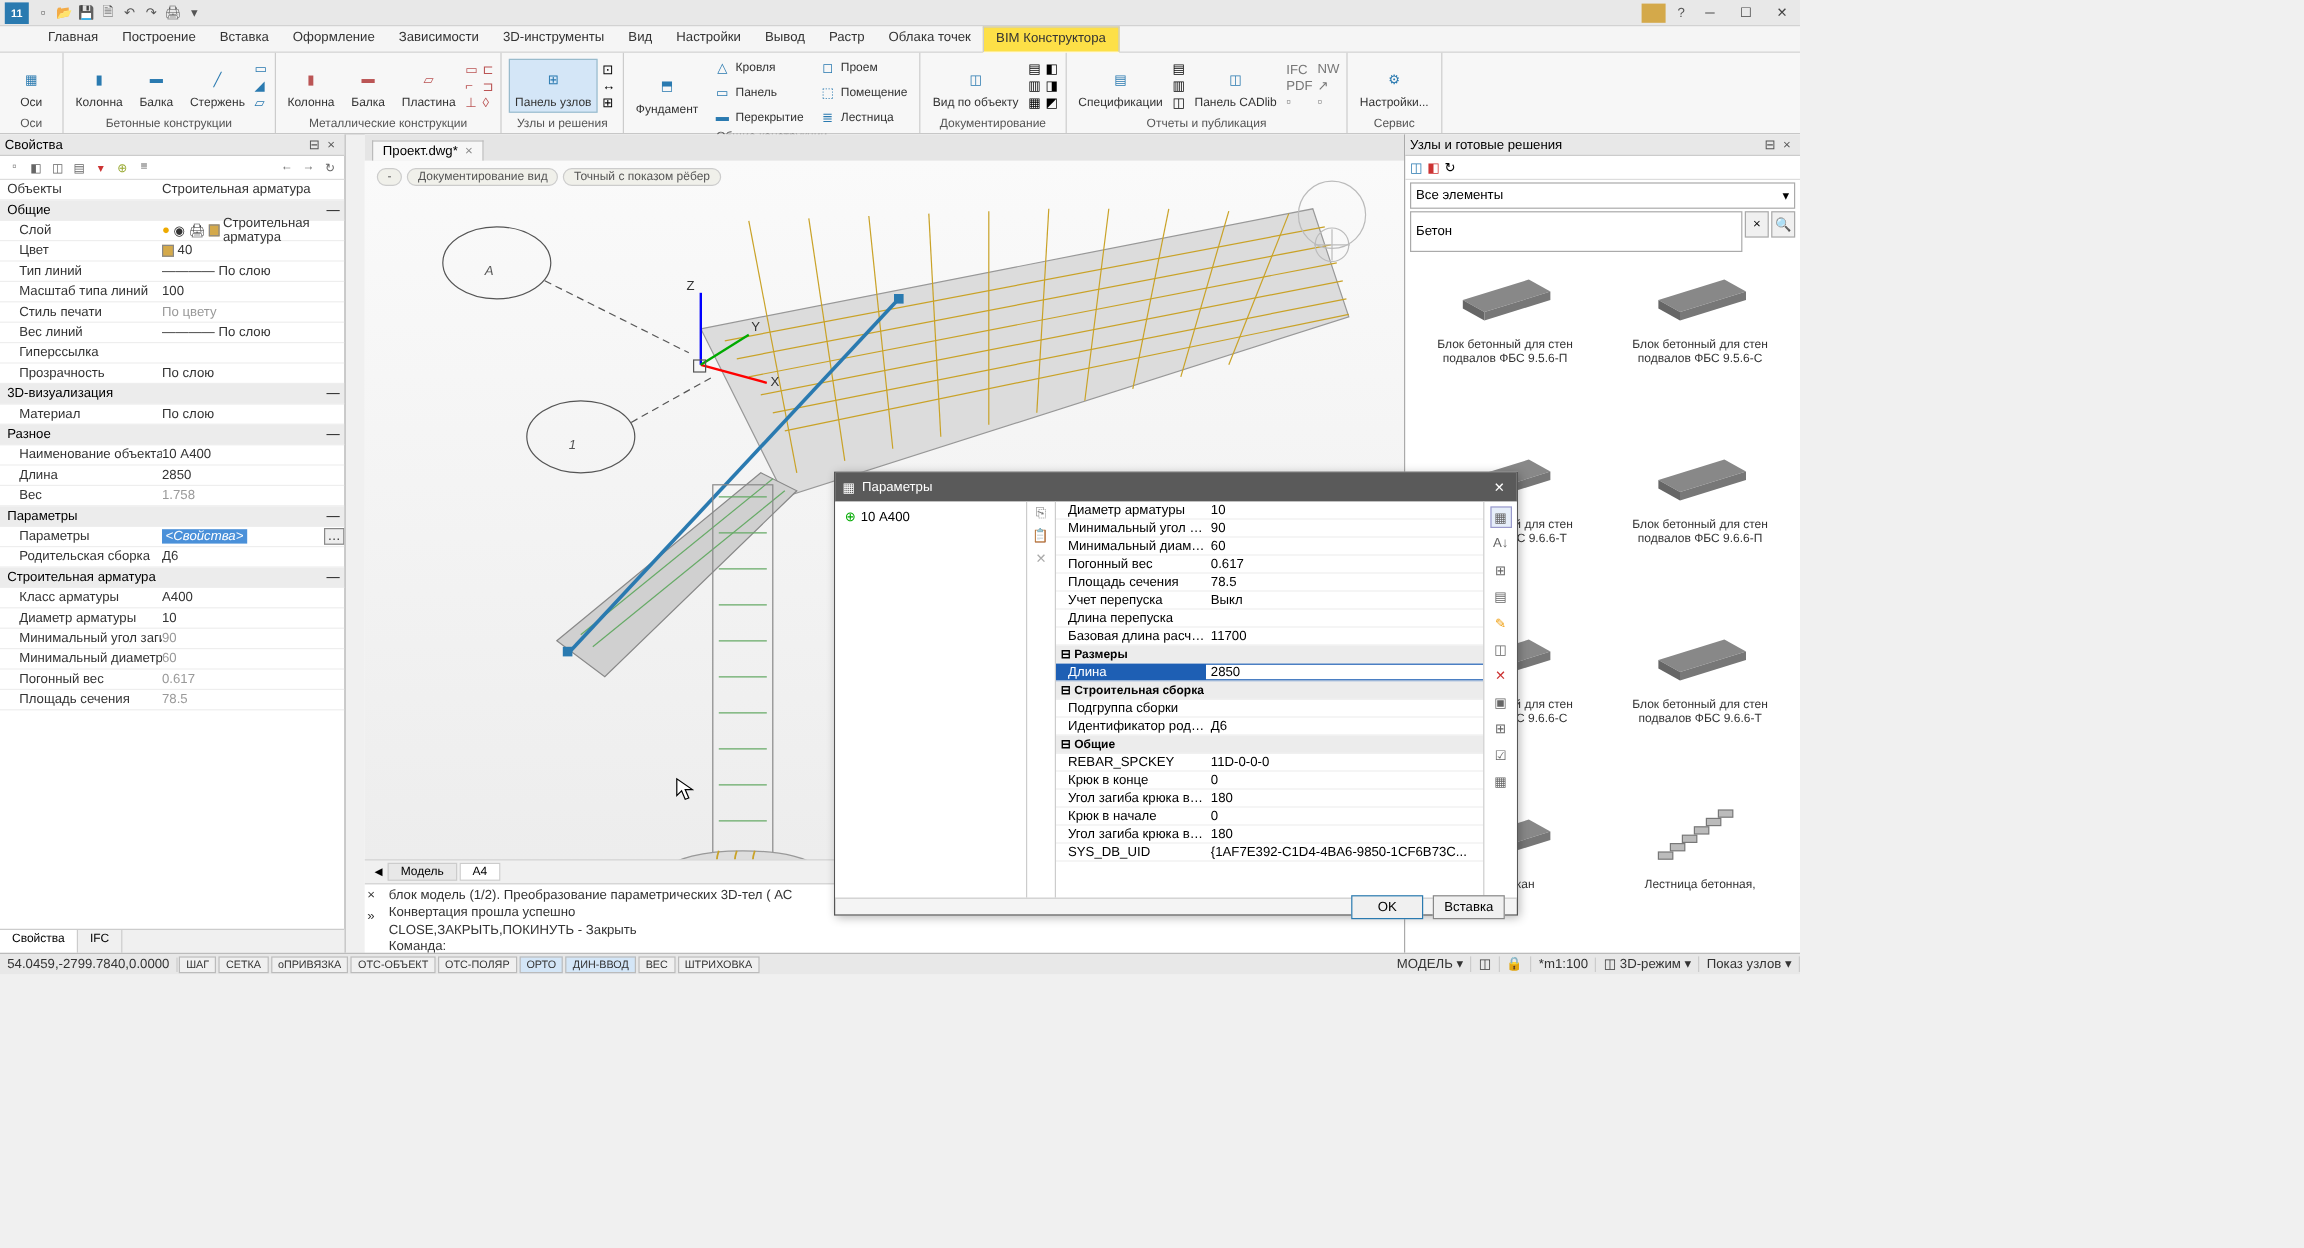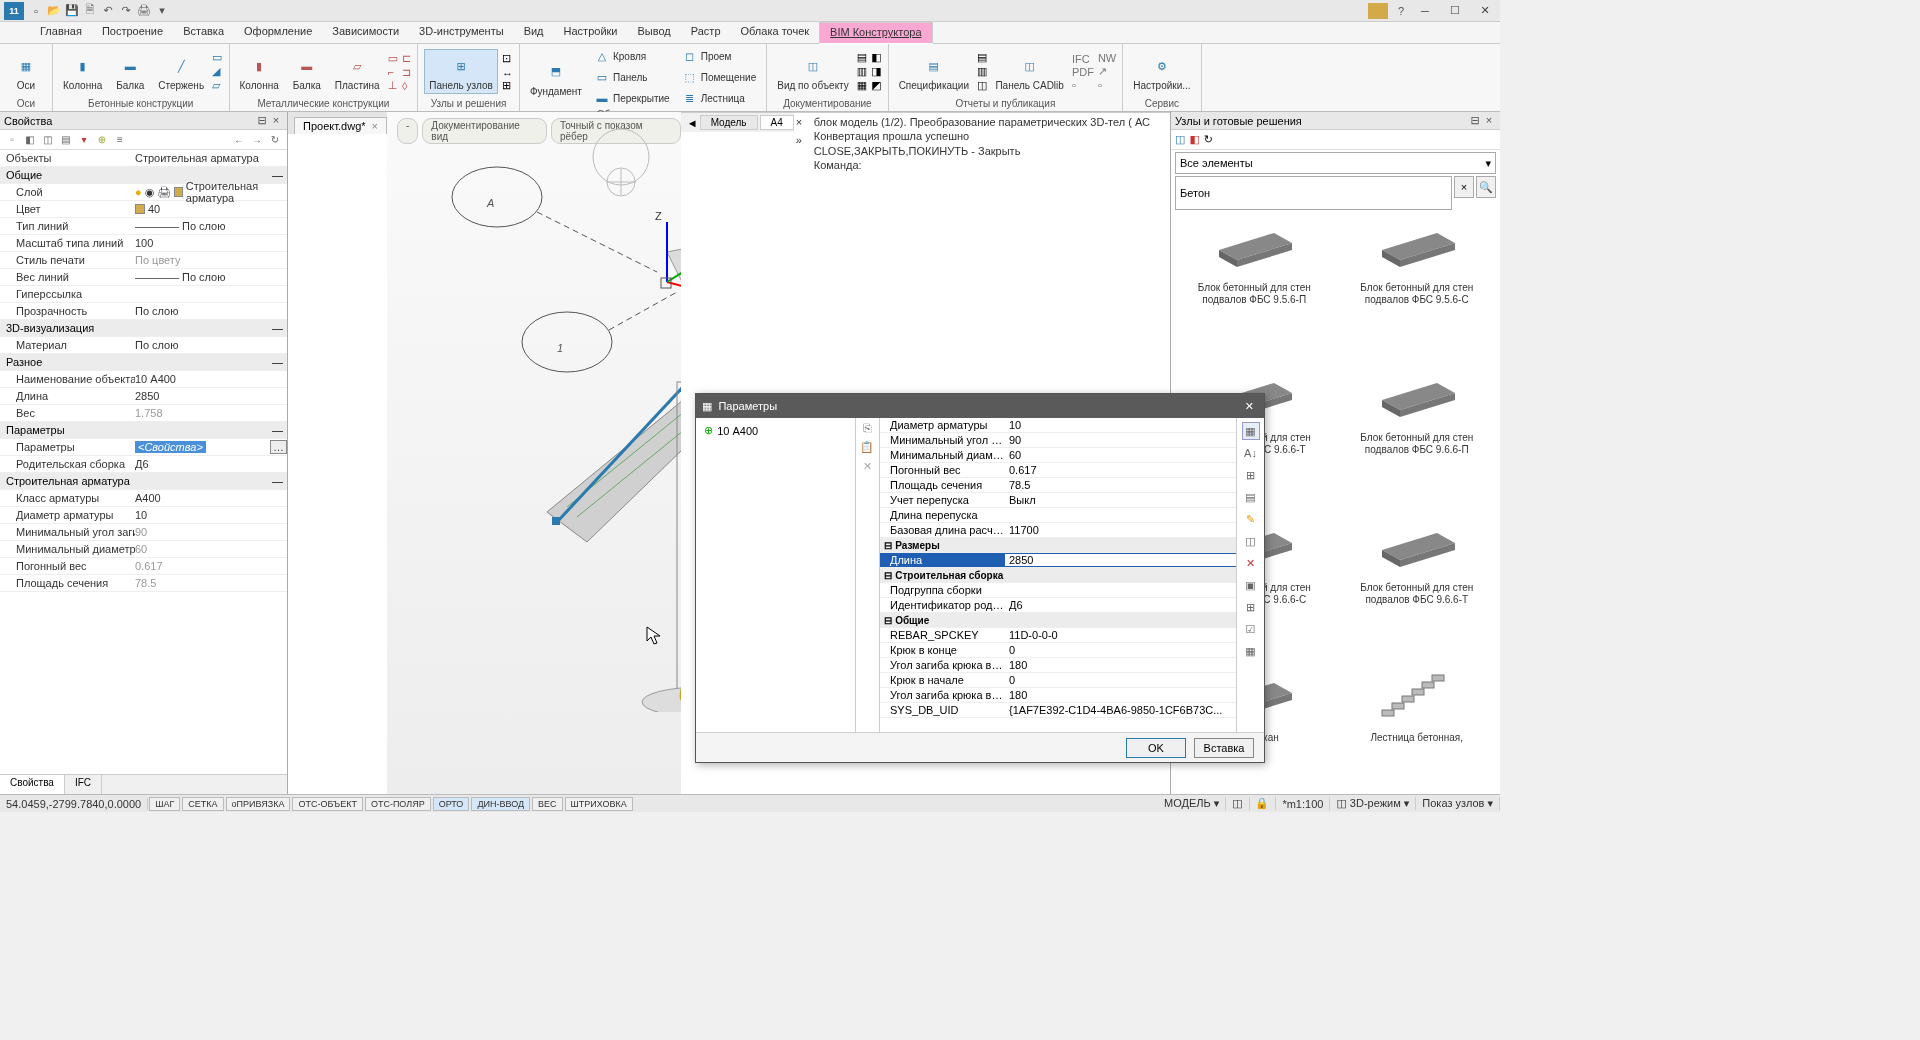--- a/index.html
+++ b/index.html
@@ -11,21 +11,21 @@
 .titlebar .qat { display: flex; gap: 2px; }
 .titlebar .qat span { width: 16px; height: 16px; display: inline-flex; align-items: center; justify-content: center; color: #555; }
 .titlebar .spacer { flex: 1; }
 .titlebar .win-controls { display: flex; }
 .titlebar .win-controls span { width: 30px; height: 20px; display: inline-flex; align-items: center; justify-content: center; color: #444; }
 .titlebar .tab-icon { width: 20px; height: 16px; background: #d4a94a; margin-right: 4px; }
 
 
 .ribbon-tabs { height: 22px; display: flex; background: #f5f5f5; border-bottom: 1px solid #ccc; padding-left: 30px; }
 .ribbon-tabs .tab { padding: 3px 10px; cursor: pointer; color: #333; }
-.ribbon-tabs .tab.active { background: #f9a8d4; border: 1px solid #ccc; border-bottom: 1px solid #fff; margin-bottom: -1px; text-decoration: underline; }
+.ribbon-tabs .tab.active { background: #fde047; border: 1px solid #ccc; border-bottom: 1px solid #fff; margin-bottom: -1px; }
 
 
 .ribbon { height: 68px; background: #f7f7f7; border-bottom: 1px solid #bbb; display: flex; }
 .ribbon-group { border-right: 1px solid #ccc; padding: 2px 6px; display: flex; flex-direction: column; }
 .ribbon-group .items { flex: 1; display: flex; align-items: center; gap: 4px; }
 .ribbon-group .label { text-align: center; font-size: 10px; color: #555; padding-top: 1px; }
 .ribbon-btn { display: flex; flex-direction: column; align-items: center; padding: 2px 4px; cursor: pointer; min-width: 40px; }
 .ribbon-btn .icon { width: 28px; height: 28px; display: flex; align-items: center; justify-content: center; color: #2a7ab0; }
 .ribbon-btn .txt { font-size: 10px; color: #333; text-align: center; line-height: 1.1; }
 .ribbon-btn.small { flex-direction: row; min-width: auto; gap: 3px; }
@@ -46,21 +46,21 @@
 .prop-row .key { width: 135px; padding-left: 16px; color: #333; overflow: hidden; white-space: nowrap; }
 .prop-row .val { flex: 1; color: #333; display: flex; align-items: center; gap: 3px; }
 .prop-row .val.dim { color: #999; }
 .prop-row .val.highlight { background: #4a90d9; color: #fff; padding: 0 3px; font-style: italic; }
 .color-swatch { width: 10px; height: 10px; border: 1px solid #888; display: inline-block; }
 .panel-bottom-tabs { height: 20px; border-top: 1px solid #ccc; display: flex; background: #f0f0f0; }
 .panel-bottom-tabs .btab { padding: 2px 10px; border-right: 1px solid #ccc; font-size: 10px; }
 .panel-bottom-tabs .btab.active { background: #fff; }
 
 
-.viewport-area { flex: 1; display: flex; flex-direction: row; background: #fff; position: relative; }
+.viewport-area { flex: 1; display: flex; flex-direction: column; background: #fff; position: relative; margin-left: 16px; }
 .doc-tabs { height: 22px; background: #e5e5e5; display: flex; align-items: flex-end; padding-left: 6px; }
 .doc-tab { background: #f7f7f7; border: 1px solid #bbb; border-bottom: none; padding: 2px 8px; display: flex; align-items: center; gap: 6px; font-size: 11px; }
 .doc-tab .close { color: #888; cursor: pointer; }
 .viewport { flex: 1; background: linear-gradient(180deg, #fafafa, #ededed); position: relative; overflow: hidden; }
 .view-chips { position: absolute; top: 6px; left: 10px; display: flex; gap: 4px; }
 .view-chips .chip { background: #f0f0ea; border: 1px solid #ccc; border-radius: 9px; padding: 1px 8px; font-size: 10px; color: #555; }
 .view-cube { position: absolute; top: 10px; right: 20px; width: 80px; height: 80px; }
 
 
 .model-tabs { height: 20px; background: #f0f0f0; border-top: 1px solid #ccc; display: flex; align-items: center; padding-left: 6px; gap: 2px; }
@@ -100,21 +100,21 @@
 .dialog-props { flex: 1; overflow: auto; }
 .dialog-side { width: 28px; border-left: 1px solid #ccc; display: flex; flex-direction: column; align-items: center; padding-top: 4px; gap: 4px; }
 .dialog-side span { width: 18px; height: 18px; display: flex; align-items: center; justify-content: center; font-size: 11px; color: #666; border: 1px solid transparent; }
 .dialog-side span.active { border: 1px solid #99c; background: #e6eef9; }
 .dp-row { display: flex; height: 15px; align-items: center; border-bottom: 1px solid #eee; font-size: 10px; }
 .dp-row.section { background: #ececec; font-weight: bold; padding-left: 4px; }
 .dp-row .k { width: 125px; padding-left: 10px; overflow: hidden; white-space: nowrap; text-overflow: ellipsis; }
 .dp-row .v { flex: 1; padding-left: 4px; overflow: hidden; white-space: nowrap; text-overflow: ellipsis; }
 .dp-row.selected { background: #1e5fb4; color: #fff; }
 .dp-row.selected .v { background: #fff; color: #000; }
-.dialog-footer { height: 30px; display: flex; justify-content: flex-end; align-items: center; gap: 8px; padding: 0 10px; border-top: 1px solid #ccc; }
+.dialog-footer { height: 14px; display: flex; justify-content: flex-end; align-items: center; gap: 8px; padding: 0 10px; border-top: 1px solid #ccc; }
 .dialog-footer button { width: 60px; height: 20px; border: 1px solid #888; background: #f0f0f0; font-size: 11px; }
 .dialog-footer button.primary { border: 1px solid #2a7ab0; }
 
 svg { display: block; }
 </style>
 </head>
 <body>
 
 <div class="titlebar">
   <div class="app-icon">11</div>

